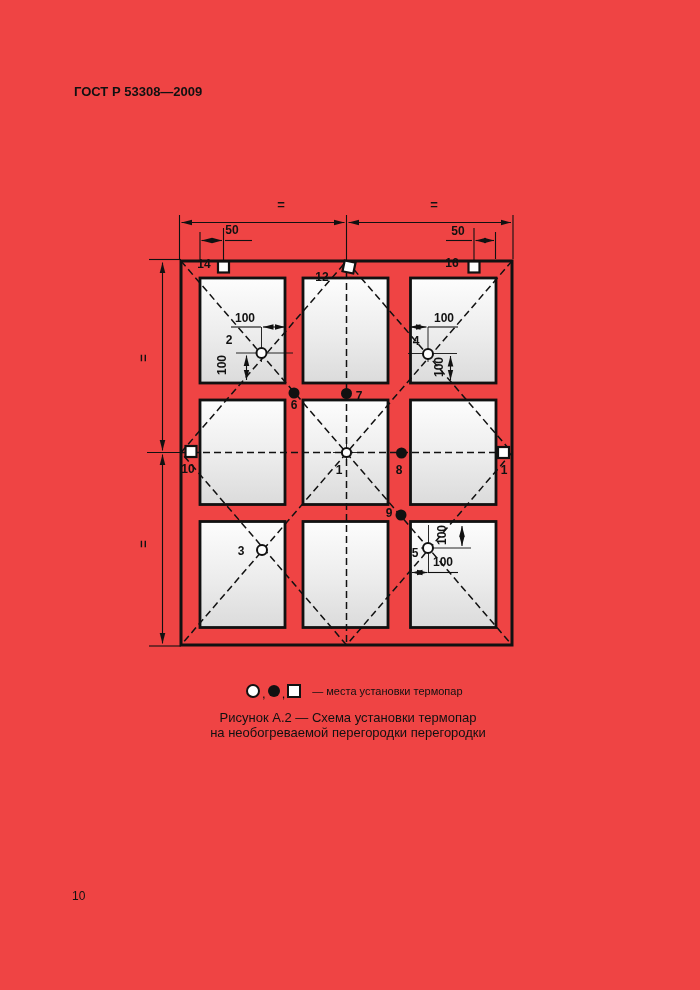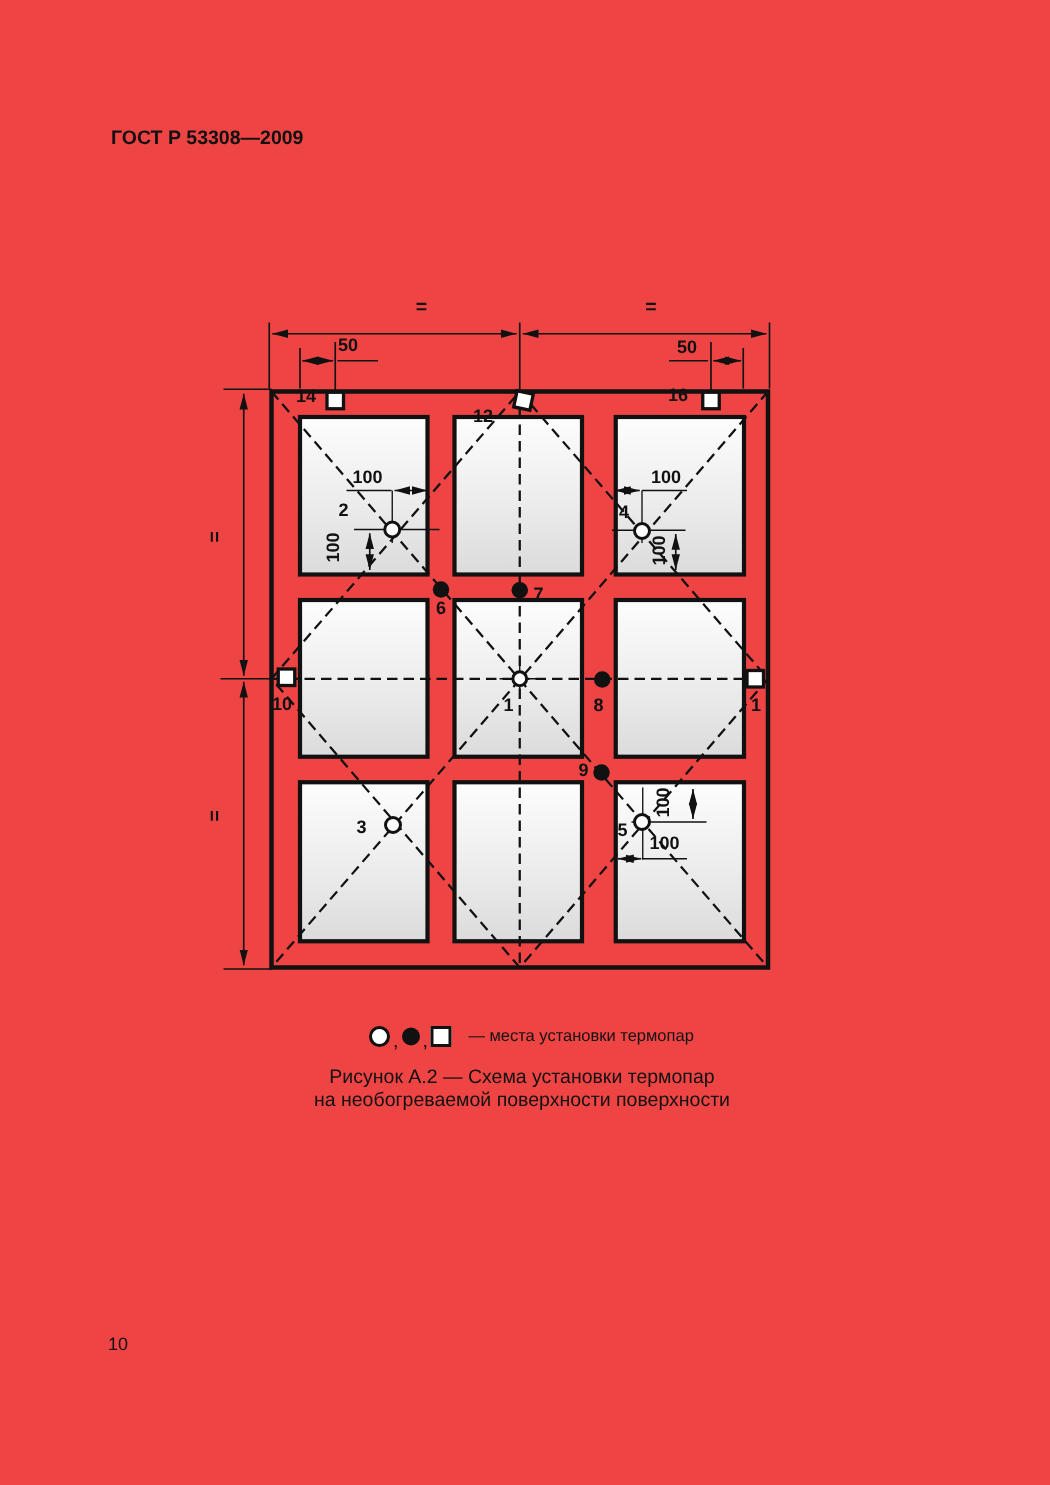--- a/index.html
+++ b/index.html
@@ -163,18 +163,18 @@
     <span class="sym-circle"></span>
     <span class="comma">,</span>
     <span class="sym-dot"></span>
     <span class="comma">,</span>
     <span class="sym-square"></span>
     <span class="ltext">— места установки термопар</span>
   </div>
 
   <div class="caption">
     <div>Рисунок А.2 — Схема установки термопар</div>
-    <div>на необогреваемой поверхности поверхности</div>
+    <div>на необогреваемой перегородки перегородки</div>
   </div>
 
   <div class="pagenum">10</div>
 
 </div>
 
 </body></html>

